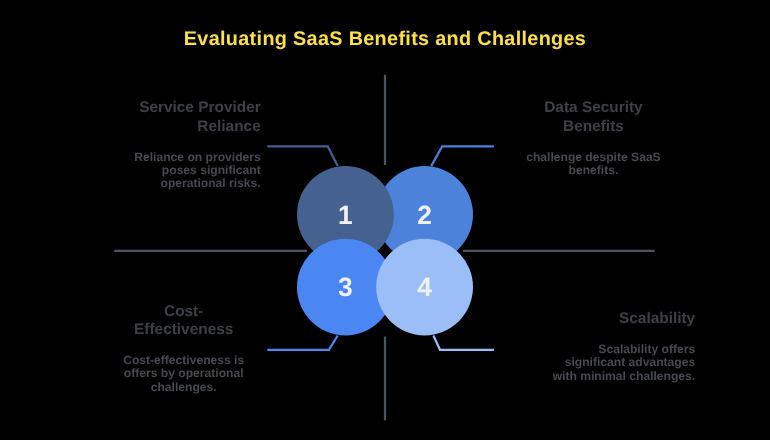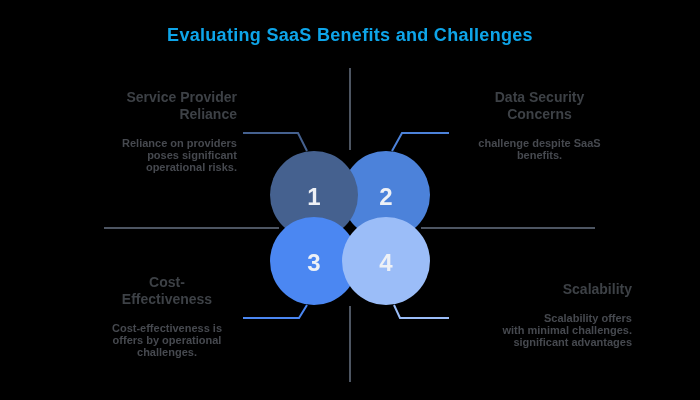--- a/index.html
+++ b/index.html
@@ -17,21 +17,21 @@
   }
   .title {
     position: absolute;
     left: 0;
     top: 25px;
     width: 700px;
     text-align: center;
     font-size: 18px;
     font-weight: bold;
     letter-spacing: 0.3px;
-    color: #0ea5e9;
+    color: #fde047;
     margin: 0;
   }
   svg.diagram {
     position: absolute;
     left: 0;
     top: 0;
   }
   .block {
     position: absolute;
   }
@@ -97,21 +97,21 @@
     <div class="body">
       <div class="line">Reliance on providers</div>
       <div class="line">poses significant</div>
       <div class="line">operational risks.</div>
     </div>
   </div>
 
   <div class="block tr">
     <div class="heading">
       <div class="line">Data Security</div>
-      <div class="line">Concerns</div>
+      <div class="line">Benefits</div>
     </div>
     <div class="body">
       <div class="line">challenge despite SaaS</div>
       <div class="line">benefits.</div>
     </div>
   </div>
 
   <div class="block bl">
     <div class="heading">
       <div class="line">Cost-</div>
@@ -123,18 +123,18 @@
       <div class="line">challenges.</div>
     </div>
   </div>
 
   <div class="block br">
     <div class="heading">
       <div class="line">Scalability</div>
     </div>
     <div class="body">
       <div class="line">Scalability offers</div>
+      <div class="line">significant advantages</div>
       <div class="line">with minimal challenges.</div>
-      <div class="line">significant advantages</div>
     </div>
   </div>
 
 </div>
 
 </body></html>

